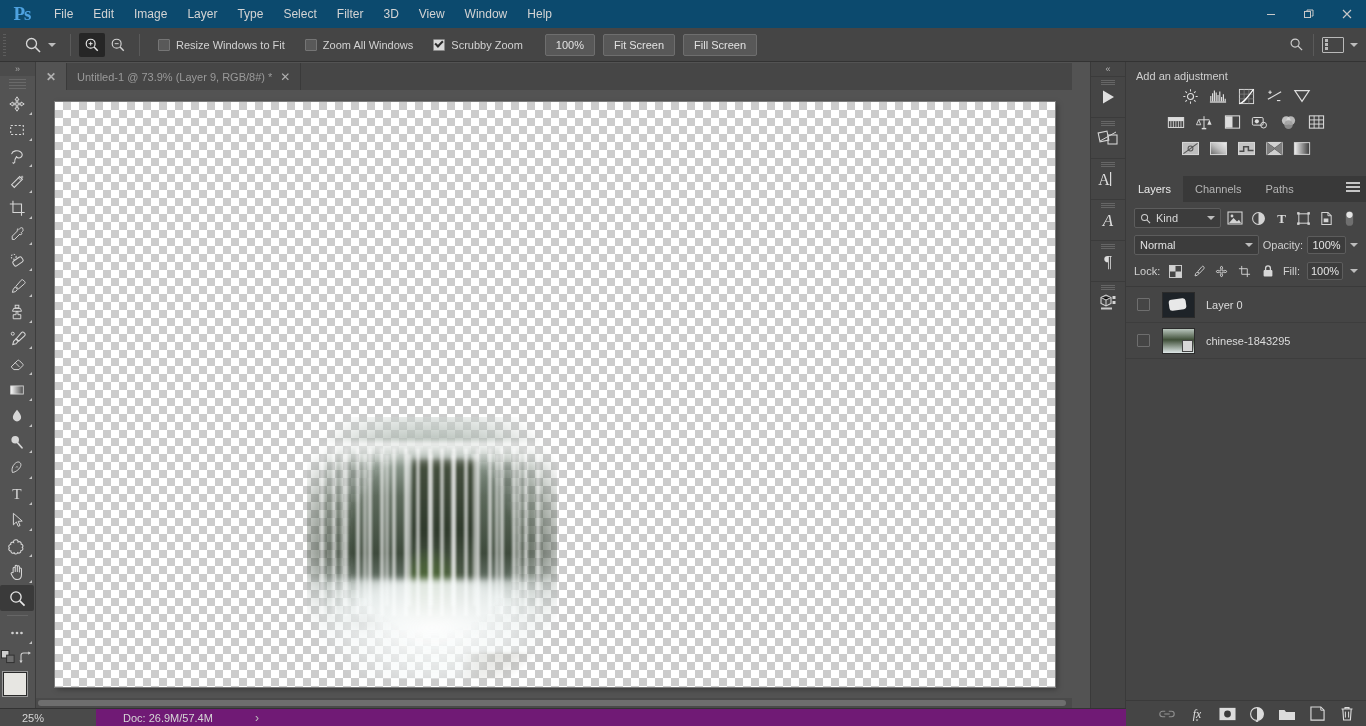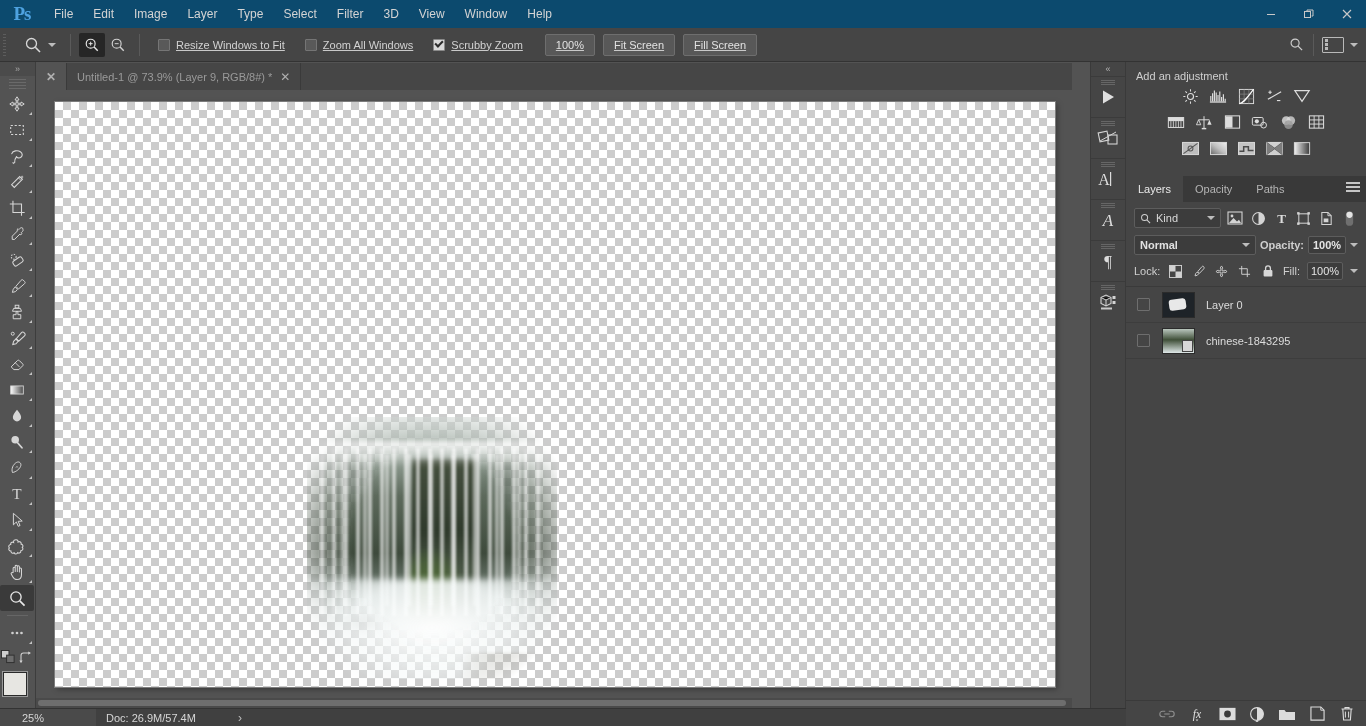--- a/index.html
+++ b/index.html
@@ -37,21 +37,21 @@
   .win-btn {
     width: 38px; height: 28px; display: flex; align-items: center; justify-content: center;
     color: #c0c0c0;
   }
 
   
   .optionsbar {
     position: absolute; left: 0; top: 28px; width: 1366px; height: 34px;
     background: #454545;
     border-bottom: 1px solid #333;
-    display: flex; align-items: center; text-decoration: underline;
+    display: flex; align-items: center;
   }
   .opt-grip {
     width: 10px; height: 34px;
     background: repeating-linear-gradient(to bottom, #5d5d5d 0 1px, transparent 1px 3px);
     background-size: 3px 22px; background-repeat: no-repeat;
     background-position: 3px 6px;
   }
   .opt-tool {
     display: flex; align-items: center; gap: 2px;
     padding: 0 6px 0 10px;
@@ -252,21 +252,21 @@
     display: flex; align-items: center; gap: 6px; padding: 6px 8px 4px;
   }
   .kind-select {
     display: flex; align-items: center; gap: 5px;
     width: 92px; height: 20px; padding: 0 5px;
     background: #3c3c3c; border: 1px solid #5d5d5d; border-radius: 2px; font-size: 11px; color: #d9d9d9;
   }
   .kind-select .cd { margin-left: auto; }
   .fi { width: 18px; height: 18px; display: flex; align-items: center; justify-content: center; }
   .blend-row {
-    display: flex; align-items: center; gap: 4px; padding: 3px 8px; font-weight: bold;
+    display: flex; align-items: center; gap: 4px; padding: 3px 8px;
   }
   .blend-select {
     display: flex; align-items: center; width: 128px; height: 20px; padding: 0 5px;
     background: #3c3c3c; border: 1px solid #5d5d5d; border-radius: 2px; font-size: 11px; color: #e0e0e0;
   }
   .blend-select .cd { margin-left: auto; }
   .lbl { font-size: 11px; color: #cfcfcf; }
   .num-field {
     width: 40px; height: 18px; line-height: 17px; text-align: center;
     background: #3c3c3c; border: 1px solid #5d5d5d; border-radius: 2px; font-size: 11px; color: #e4e4e4;
@@ -313,28 +313,28 @@
   .panel-footer {
     position: absolute; left: 0; bottom: 0; width: 240px; height: 26px;
     background: #454545; border-top: 1px solid #3a3a3a;
     display: flex; align-items: center; justify-content: flex-end; gap: 12px; padding-right: 10px;
   }
   .pf-icon { width: 18px; height: 18px; display: flex; align-items: center; justify-content: center; }
 
   
   .statusbar {
     position: absolute; left: 0; bottom: 0; width: 1126px; height: 18px;
-    background: #404040; display: flex; align-items: center;
+    background: #701a75; display: flex; align-items: center;
     border-top: 1px solid #333;
   }
   .st-zoom {
     width: 96px; height: 18px; line-height: 18px; padding-left: 22px;
     font-size: 11px; color: #d6d6d6; background: #4a4a4a;
   }
-  .st-doc { margin-left: 10px; font-size: 11px; color: #d6d6d6; }
+  .st-doc { margin-left: 27px; font-size: 11px; color: #d6d6d6; }
   .st-arrow { margin-left: 42px; font-size: 12px; color: #bcbcbc; }
   svg { display: block; }
 </style>
 </head>
 <body>
 
 <div class="app">
 
   <div class="menubar">
     <div class="ps-logo">Ps</div>
@@ -813,21 +813,21 @@
                 </defs>
                 <rect x="1.5" y="1.5" width="17" height="13" fill="url(#gm)" stroke="#ddd" stroke-width="1"></rect>
               </svg>
           </div>
         </div>
       </div>
     </div>
 
     <div class="panel-tabs layers-head">
       <div class="ptab active">Layers</div>
-      <div class="ptab">Opacity</div>
+      <div class="ptab">Channels</div>
       <div class="ptab">Paths</div>
       <div class="panel-menu"></div>
     </div>
 
     <div class="filter-row">
       <div class="kind-select">
         <svg width="11" height="11" viewBox="0 0 12 12">
             <circle cx="5" cy="5" r="3.3" fill="none" stroke="#cfcfcf" stroke-width="1.1"></circle>
             <path d="M7.5 7.5 L11 11" stroke="#cfcfcf" stroke-width="1.2"></path>
           </svg>

